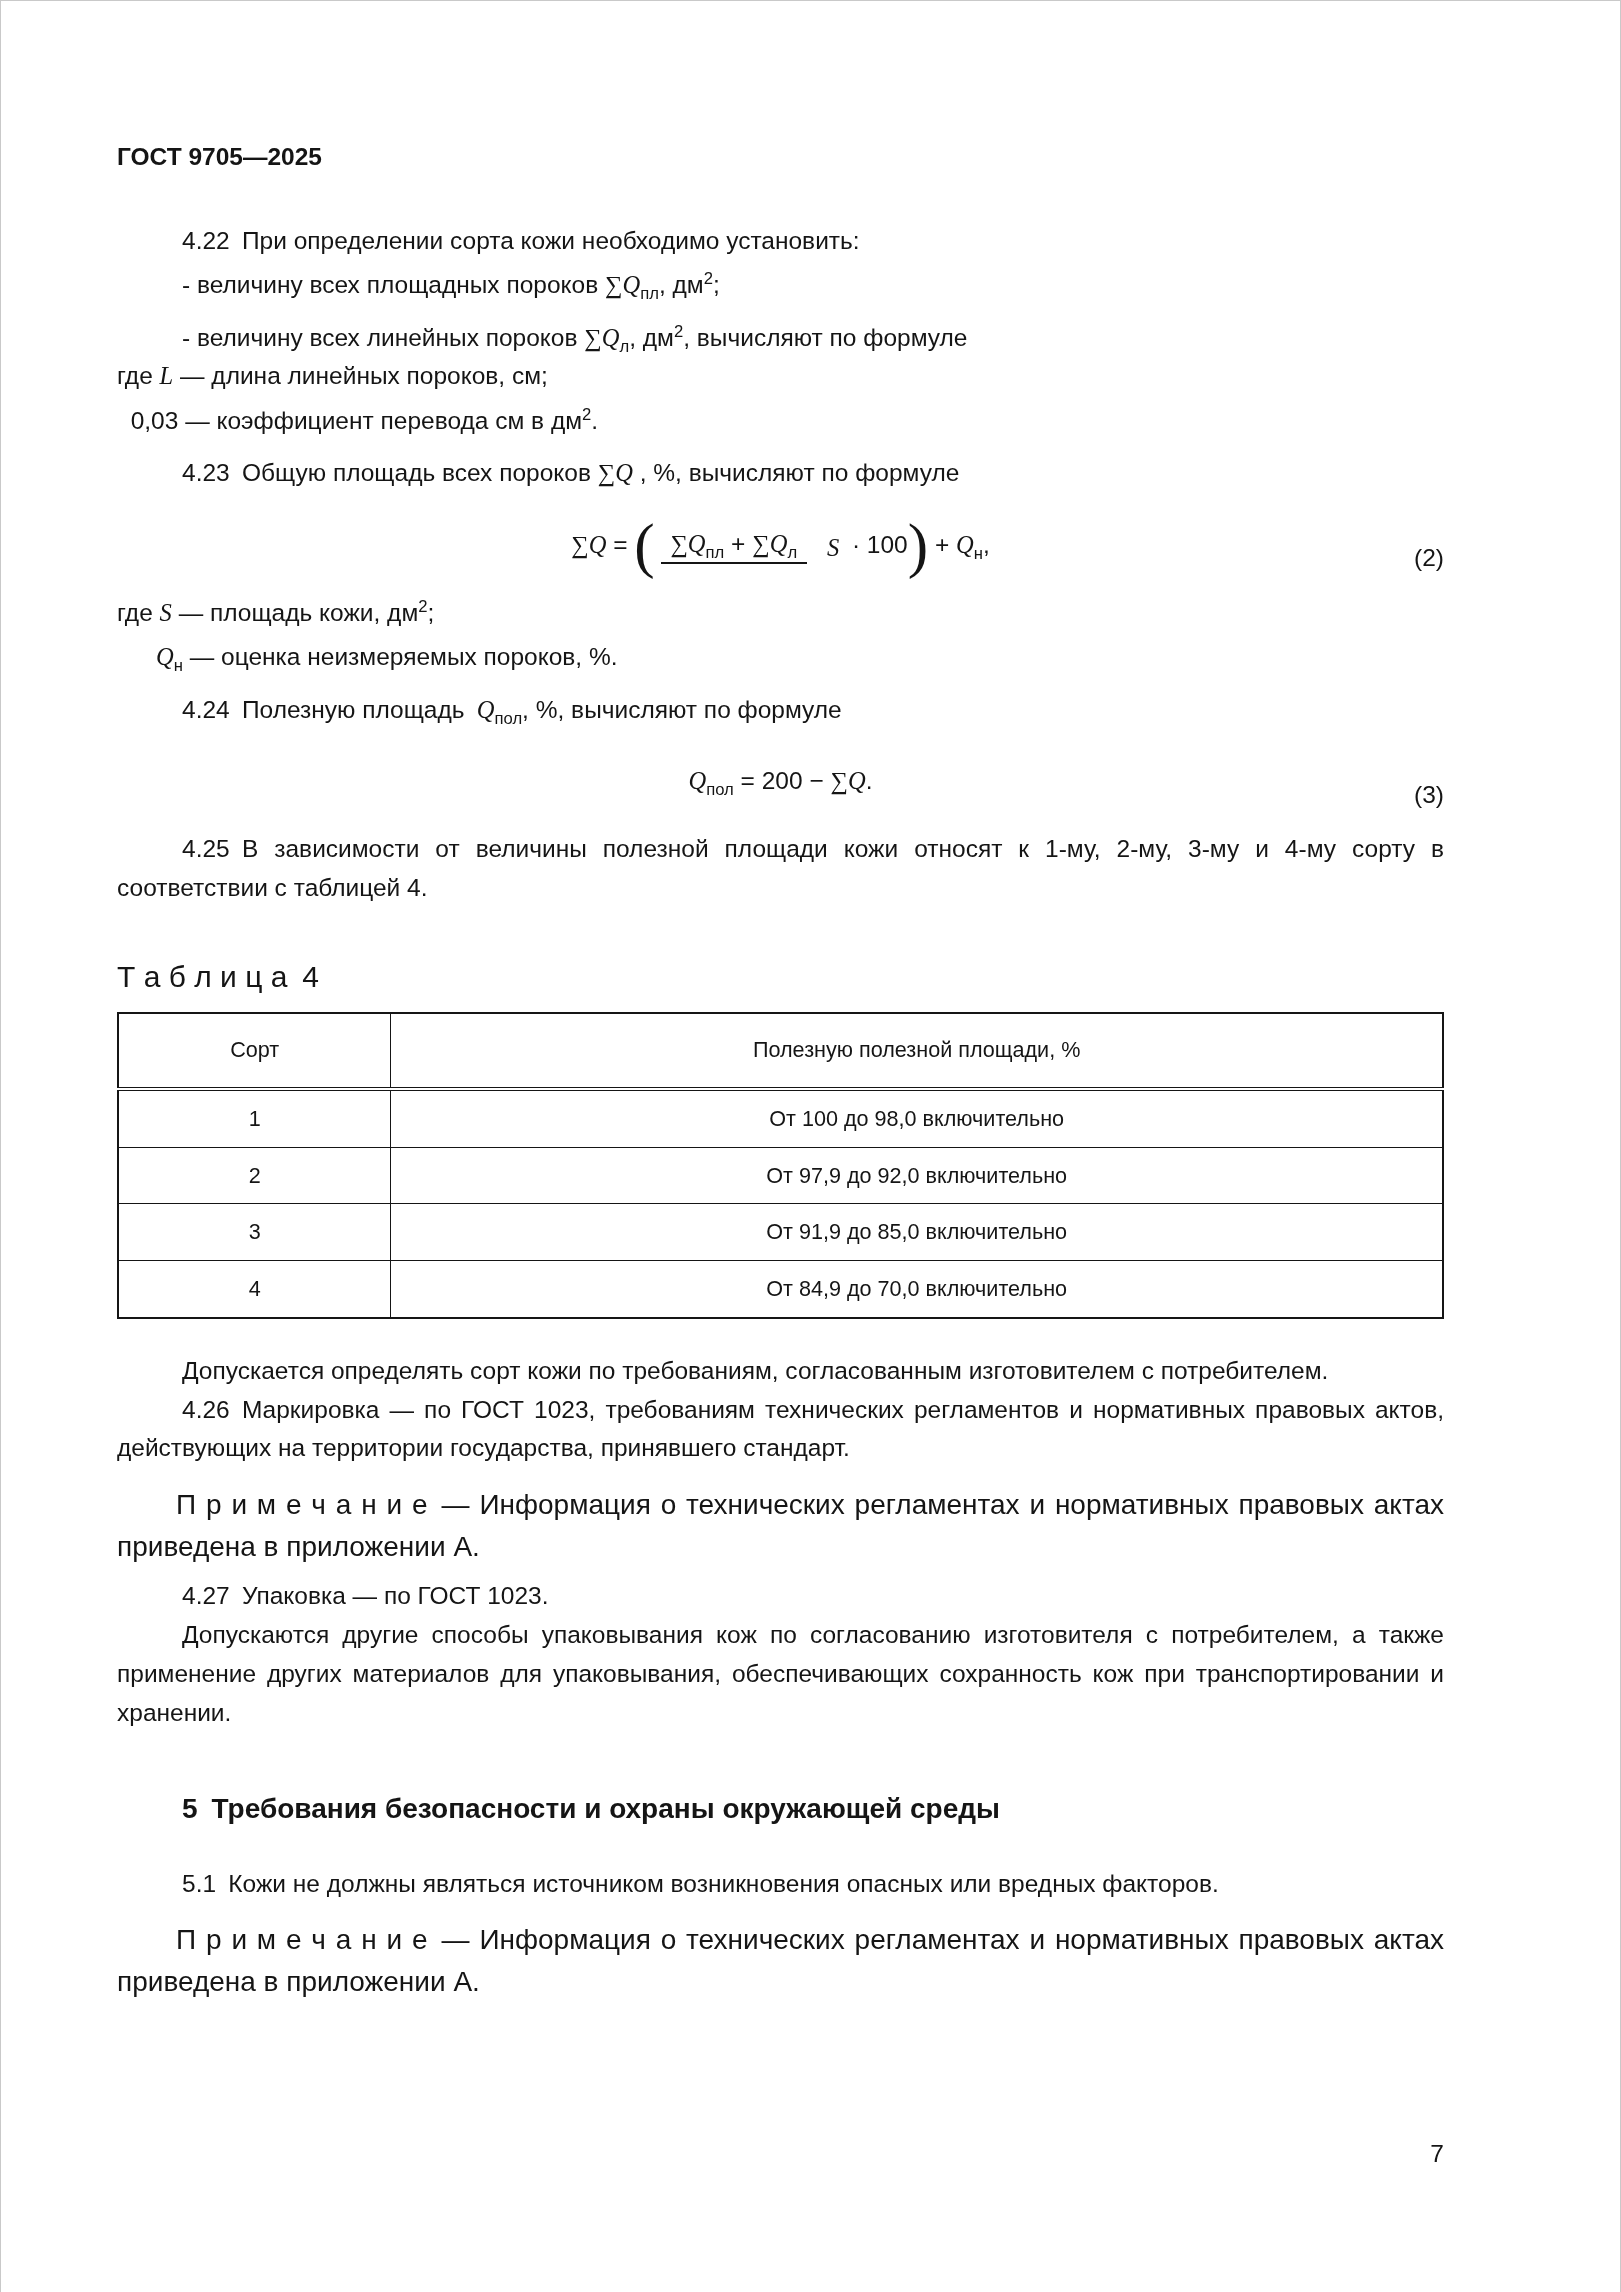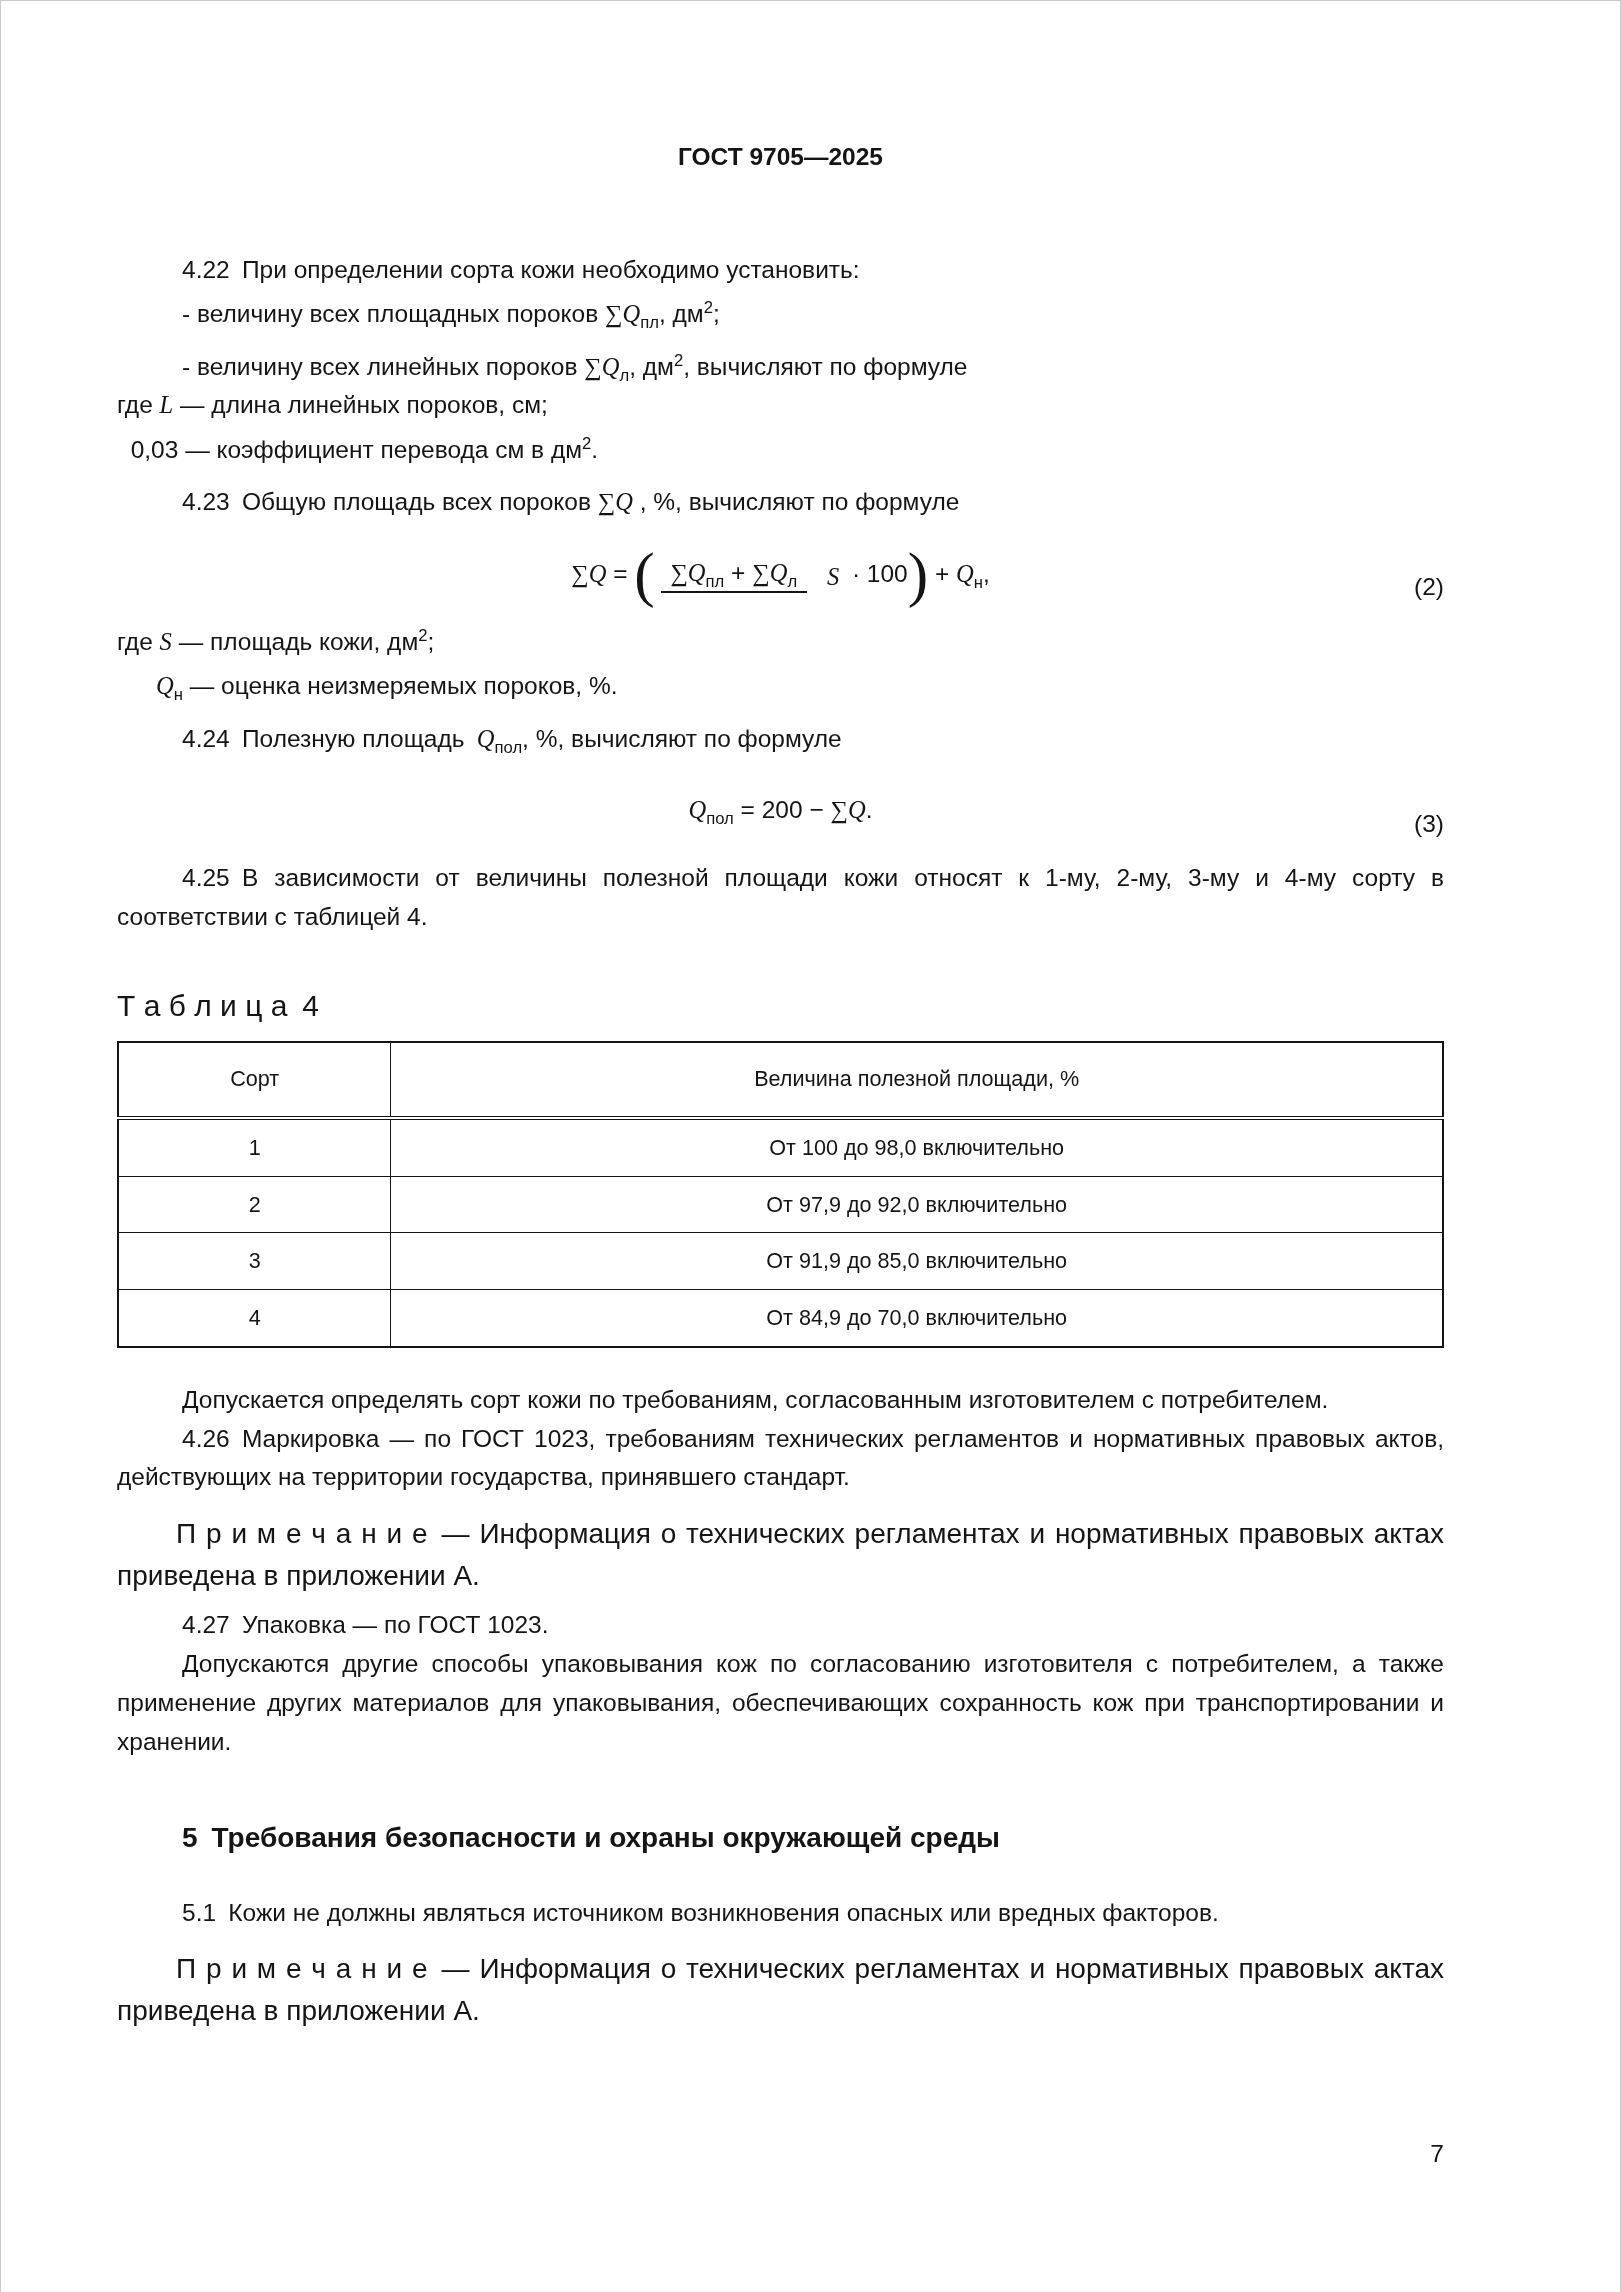--- a/index.html
+++ b/index.html
@@ -11,21 +11,21 @@
     background: #ffffff;
     border: 1px solid #c9c9c9;
     padding: 137px 176px 118px 116px;
     display: flex;
     flex-direction: column;
     font-family: "Liberation Sans", sans-serif;
     font-size: 24.5px;
     line-height: 1.58;
     color: #151515;
   }
-  header.doc-header { text-align: center; font-weight: bold; margin-bottom: 74px; }
+  header.doc-header { text-align: left; font-weight: bold; margin-bottom: 45px; }
   main { flex: 0 0 auto; }
   p { margin: 0; text-align: justify; }
   .p   { text-indent: 65px; }
   .nop { text-indent: 0; }
   .ind1 { text-indent: 13.7px; text-align: left; }
   .ind2 { text-indent: 39px; text-align: left; }
   .note { font-size: 28px; line-height: 1.5; text-indent: 59px; margin: 15.7px 0 9.8px; }
   sup { font-size: 68%; line-height: 0; }
   sub { font-size: 68%; line-height: 0; }
   i.mv, .den i, .num i { font-family: "Liberation Serif", "DejaVu Serif", serif; font-style: italic; }
@@ -98,21 +98,21 @@
 
     <p class="p">4.25 В зависимости от величины полезной площади кожи относят к 1-му, 2-му, 3-му и 4-му сорту в соответствии с таблицей 4.</p>
 
     <div class="tbl-caption">Т а б л и ц а 4</div>
 
     <div class="tbl-wrap">
       <table class="gost">
         <thead>
           <tr>
             <th class="col-grade">Сорт</th>
-            <th>Величина полезной площади, %</th>
+            <th>Полезную полезной площади, %</th>
           </tr>
         </thead>
         <tbody>
           <tr>
             <td>1</td>
             <td>От 100 до 98,0 включительно</td>
           </tr>
           <tr>
             <td>2</td>
             <td>От 97,9 до 92,0 включительно</td>

